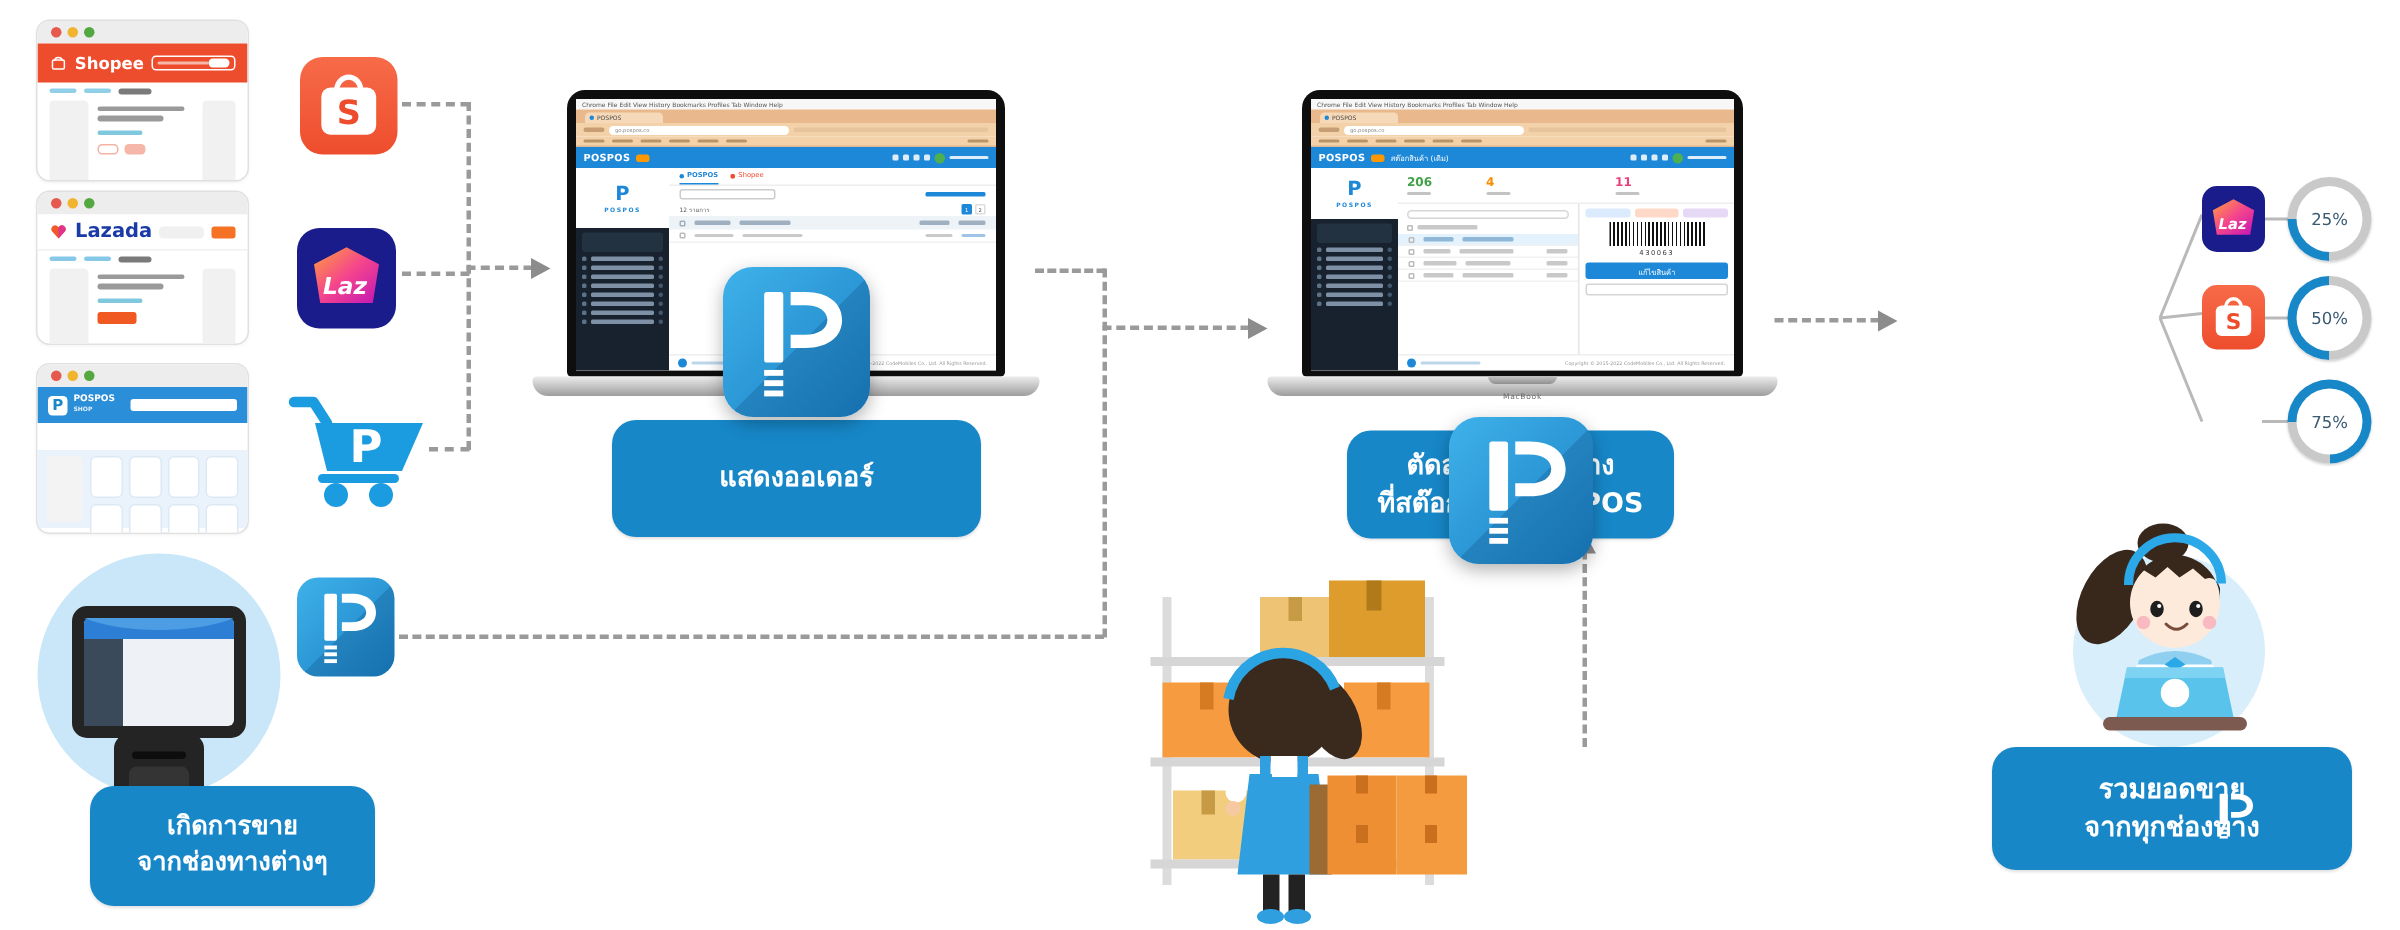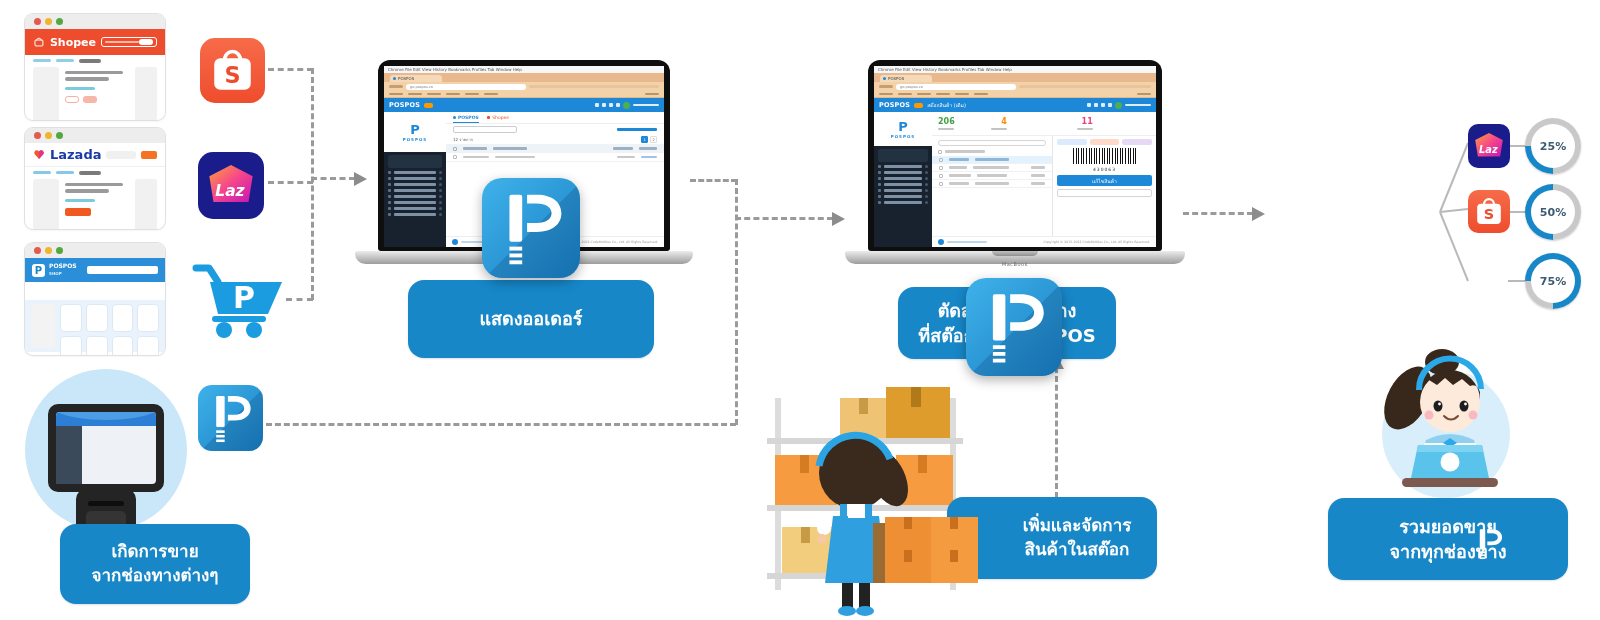--- a/index.html
+++ b/index.html
@@ -81,21 +81,21 @@
   .side { width:62px; display:flex; flex-direction:column; }
   .side-logo { background:#fff; display:flex; flex-direction:column; align-items:center; justify-content:center; gap:1px; }
   .side-logo .pbig { color:#1e88d8; font-weight:bold; font-size:13px; line-height:1; }
   .side-logo .ptxt { color:#1e88d8; font-weight:bold; font-size:4px; letter-spacing:1px; }
   .side-dark { flex:1; background:#17222e; padding:3px 4px; display:flex; flex-direction:column; gap:3px; }
   .side-banner { background:#223240; border-radius:2px; height:13px; }
   .srow { display:flex; align-items:center; gap:3px; }
   .sdot { width:3px; height:3px; border-radius:1px; background:#5d7287; flex:0 0 auto; }
   .sbar { height:2.5px; background:#7d90a5; border-radius:1px; flex:1; }
   .sgear { width:3px; height:3px; border-radius:50%; background:#44586d; flex:0 0 auto; }
-  .content { flex:1; background:#fff; display:flex; flex-direction:column;text-align:right; }
+  .content { flex:1; background:#fff; display:flex; flex-direction:column; }
   .ctabs { height:12px; border-bottom:1px solid #eee; display:flex; align-items:center; gap:8px; padding:0 7px; }
   .ctab1 { font-size:4.5px; font-weight:bold; color:#1e88d8; border-bottom:1.5px solid #1e88d8; display:flex; gap:2px; align-items:center; height:100%; }
   .ctab2 { font-size:4.5px; color:#ee4d2d; display:flex; gap:2px; align-items:center; }
   .odot { width:3.5px; height:3.5px; border-radius:1px; background:#ee4d2d; }
   .ctool { height:11px; display:flex; align-items:center; padding:0 7px; gap:4px; }
   .selbox { width:64px; height:7px; border:1px solid #ccc; border-radius:2px; }
   .bluebar { width:40px; height:2.5px; background:#1e88d8; border-radius:1px; margin-left:auto; }
   .cmeta { height:9px; display:flex; align-items:center; padding:0 7px; font-size:4px; color:#555; }
   .pager { margin-left:auto; display:flex; gap:2px; }
   .pg { min-width:7px; height:7px; border:1px solid #ddd; border-radius:1px; font-size:3.5px; color:#555; display:flex; align-items:center; justify-content:center; padding:0 1px; }
@@ -128,21 +128,21 @@
   .hl { background:#e3f2fd; }
 
   
   .big-circle { position:absolute; border-radius:50%; border:12px solid #1787c8; background:#fff;
     display:flex; align-items:center; justify-content:center; box-shadow:0 2px 4px rgba(0,0,0,.15); }
   .big-circle .inner { position:absolute; inset:4px; border-radius:50%; background:#ececec; }
   .big-amount { position:relative; z-index:2; font-size:31px; font-weight:bold; color:#1787c8; letter-spacing:1px;
     text-shadow:-2px -2px 0 #fff, 2px -2px 0 #fff, -2px 2px 0 #fff, 2px 2px 0 #fff, 3px 4px 3px rgba(0,0,0,.25); }
   .donut { position:absolute; width:56px; height:56px; border-radius:50%; box-shadow:0 1px 2px rgba(0,0,0,.2); }
   .donut .hole { position:absolute; inset:6px; border-radius:50%; background:#fff;
-    display:flex; align-items:center; justify-content:center; font-size:11px; font-weight:bold; color:#3b5b73; }
+    display:flex; align-items:center; justify-content:center; font-size:11px; font-weight:normal; color:#3b5b73; }
 </style>
 </head>
 <body>
 
 <div class="stage">
 
   <div class="browser" style="left:25px; top:14px; width:140px; height:106px;">
     <div class="titlebar">
       <span class="tdot r"></span>
       <span class="tdot y"></span>
@@ -663,24 +663,20 @@
     <circle cx="69" cy="150" r="7" fill="#fff"></circle>
     <circle cx="133" cy="150" r="7" fill="#fff"></circle>
     <circle cx="67" cy="161" r="5" fill="#f6c9a0"></circle>
     <circle cx="135" cy="161" r="5" fill="#f6c9a0"></circle>
     <rect x="87" y="205" width="11" height="26" fill="#222"></rect>
     <rect x="104" y="205" width="11" height="26" fill="#222"></rect>
     <ellipse cx="92" cy="233" rx="9" ry="5" fill="#2f9fe0"></ellipse>
     <ellipse cx="110" cy="233" rx="9" ry="5" fill="#2f9fe0"></ellipse>
   </svg>
 
-  <div class="step-label" style="left:947px; top:497px; width:210px; height:82px; font-size:17px; padding-left:50px; z-index:2;">
-    <span>เพิ่มและจัดการ</span>
-    <span>สินค้าในสต๊อก</span>
-  </div>
 
   <svg class="abs" style="left:860px; top:505px; z-index:3;" width="130" height="90" viewBox="0 0 130 90">
     <rect x="13" y="18" width="15" height="60" fill="#9c6b33"></rect>
     <rect x="25" y="12" width="46" height="33" fill="#ef8f33"></rect>
     <rect x="71" y="12" width="47" height="33" fill="#f49a3f"></rect>
     <rect x="25" y="45" width="46" height="33" fill="#ef8f33"></rect>
     <rect x="71" y="45" width="47" height="33" fill="#f49a3f"></rect>
     <rect x="44" y="12" width="8" height="12" fill="#c96f1d"></rect>
     <rect x="90" y="12" width="8" height="12" fill="#c96f1d"></rect>
     <rect x="44" y="45" width="8" height="12" fill="#c96f1d"></rect>

